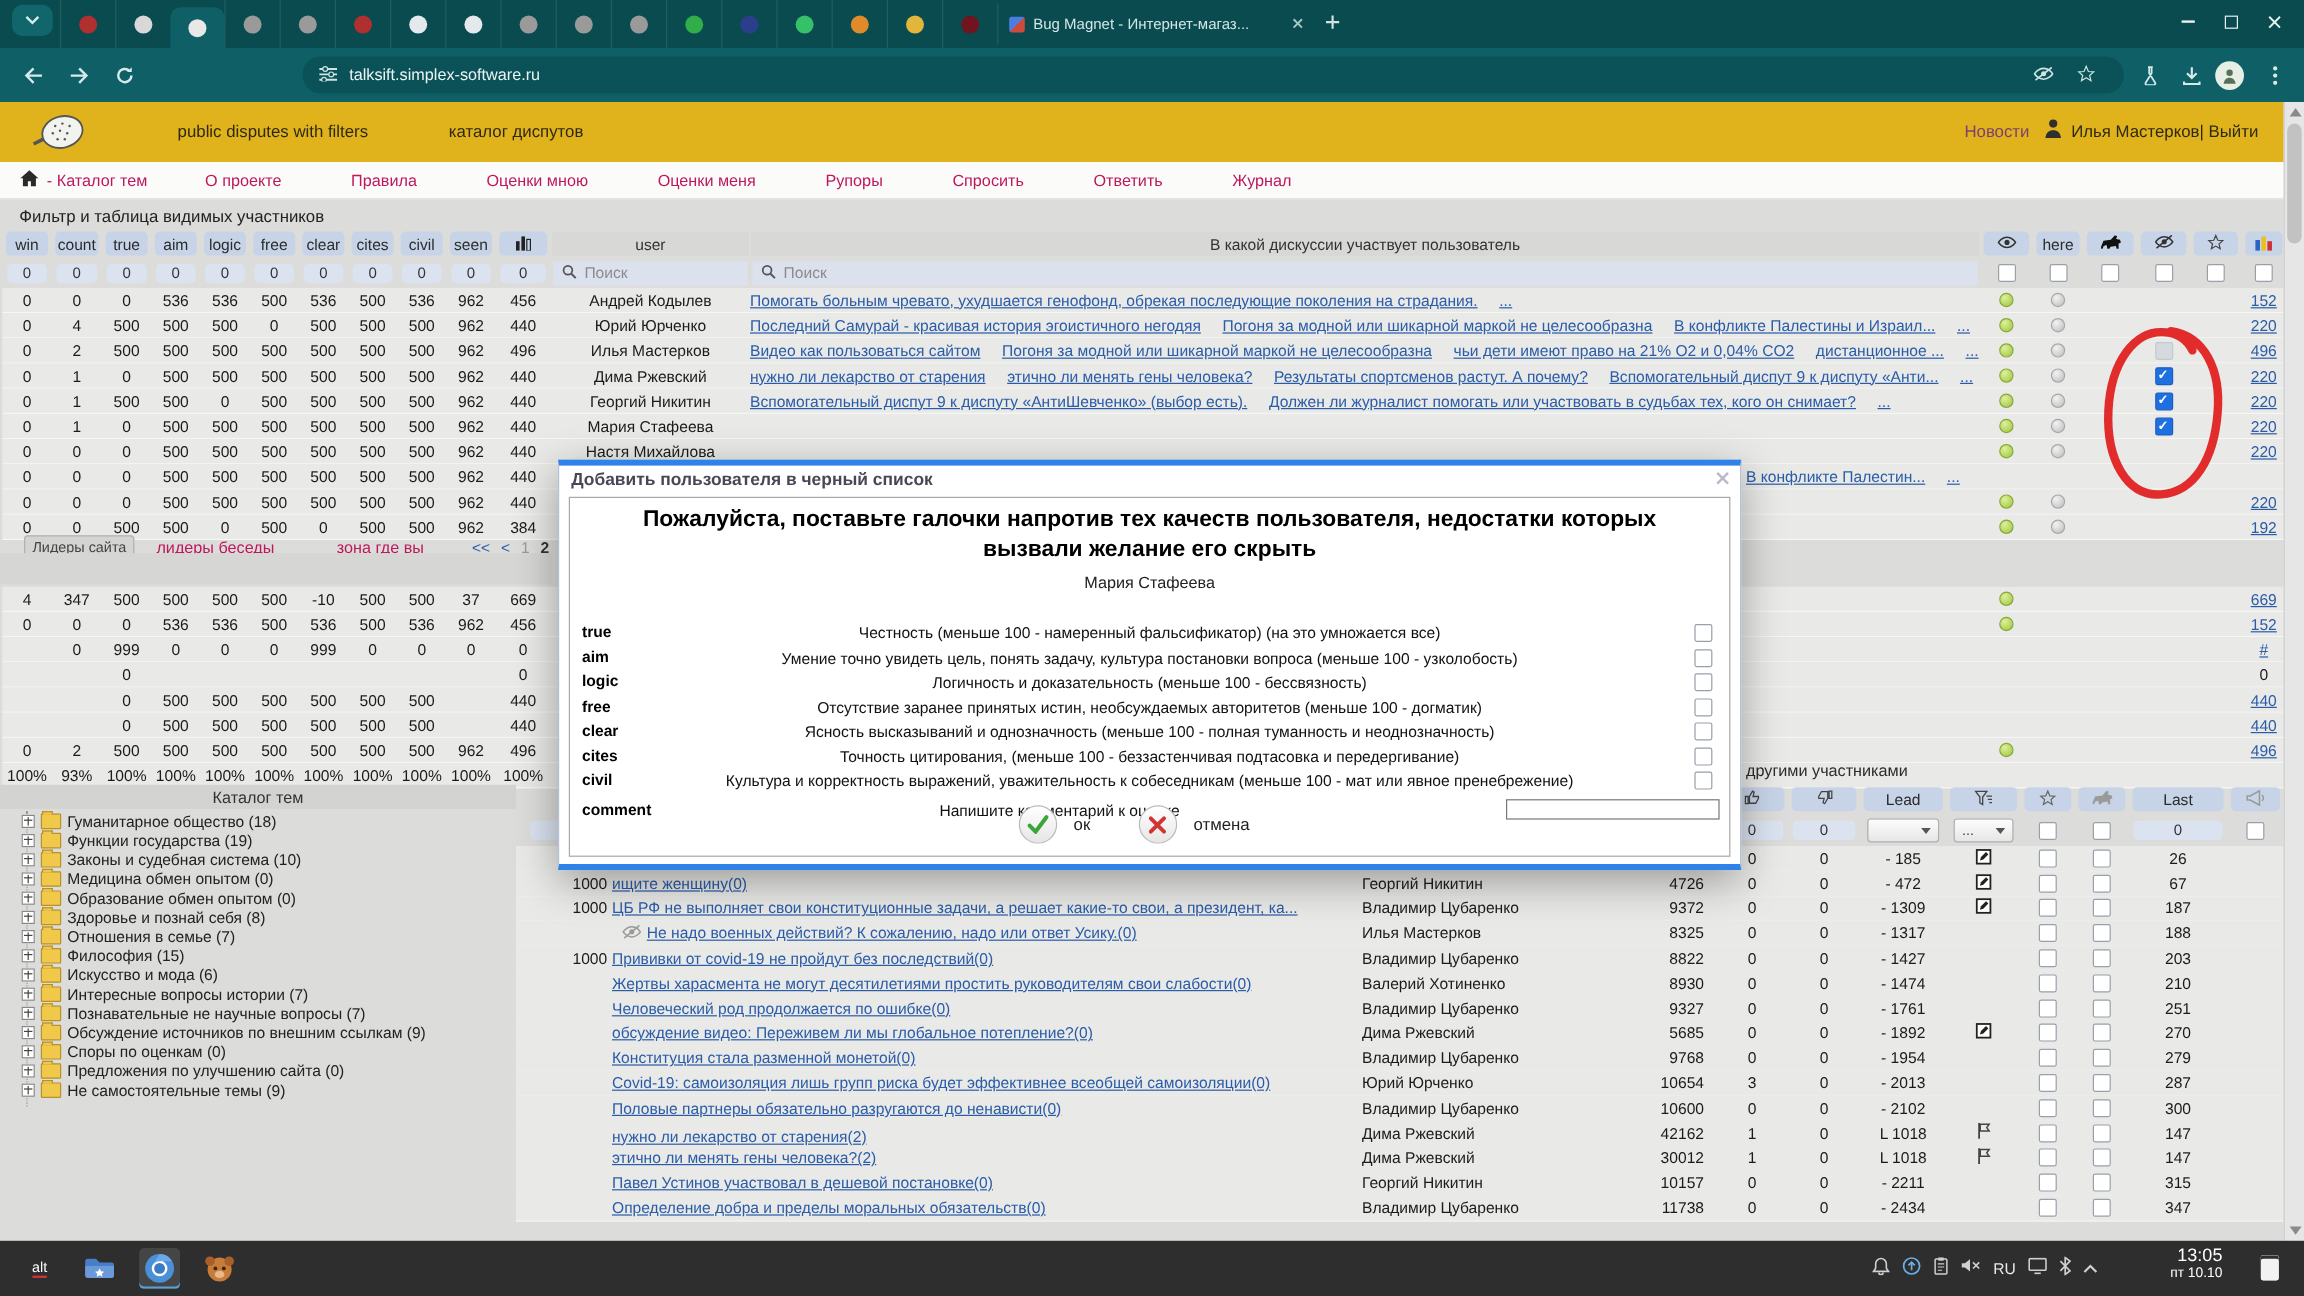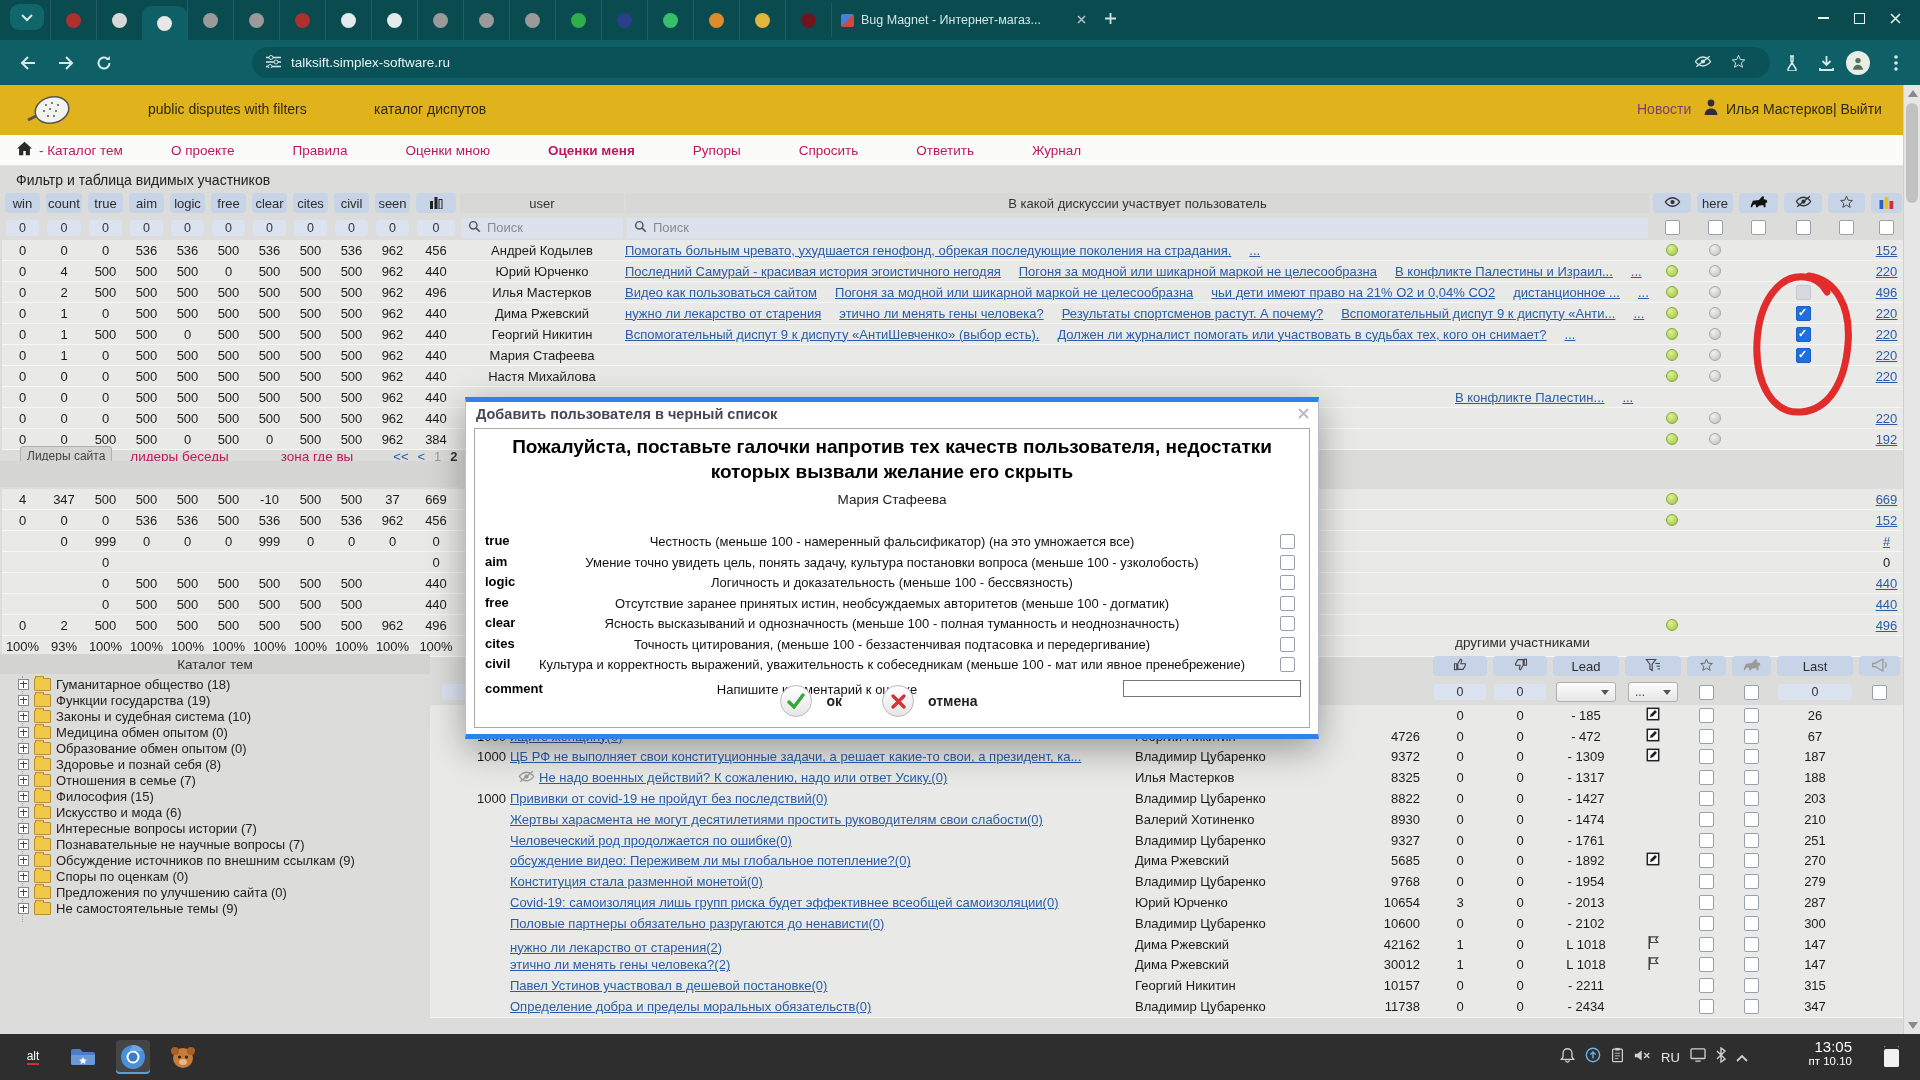--- a/index.html
+++ b/index.html
@@ -66,36 +66,36 @@
   .folder{width:15px;height:11px;background:#f0c84a;border:1px solid #b8902c;border-radius:1px;margin:0 5px;position:relative;flex:none;}
   .folder::before{content:"";position:absolute;left:0;top:-3px;width:7px;height:2px;background:#f0c84a;border:1px solid #b8902c;border-bottom:none;}
   
   .topics{position:absolute;left:430px;top:550px;width:1473px;}
   .tfrag{position:absolute;left:1025px;top:0;font-size:13.5px;color:#2c2c2c;}
   .sel{background:linear-gradient(#fdfdfd,#e6e6e6);border:1px solid #b0b0b0;border-radius:3px;height:18px;display:flex;align-items:center;justify-content:space-between;padding:0 6px;margin:3px 6px;flex:1;font-size:12px;color:#444;}
   .caret{width:0;height:0;border-left:4px solid transparent;border-right:4px solid transparent;border-top:5px solid #555;}
   .tt{justify-content:flex-start;}
   .tt .ulk{font-size:13px;white-space:nowrap;}
   
-  .modal{position:absolute;left:465px;top:312px;width:854px;height:342px;background:#fff;z-index:50;
+  .modal{position:absolute;left:465px;top:298px;width:986px;height:342px;background:#fff;z-index:50;
     border-top:5px solid #2f82e8;border-bottom:5px solid #2f82e8;border-left:1px solid #b4c0d4;border-right:1px solid #b4c0d4;
     box-shadow:0 10px 34px rgba(0,0,0,.35);box-sizing:border-box;}
   .mtitle{height:24px;display:flex;align-items:center;padding:0 10px;font-size:14.5px;font-weight:bold;color:#474757;}
   .minner{position:absolute;left:8px;right:8px;top:26px;bottom:6px;border:1px solid #a8a8a8;}
   .mhead{margin-top:5px;text-align:center;font-weight:bold;font-size:19px;line-height:25px;color:#000;padding:0 30px;}
   .muser{text-align:center;font-size:13.5px;color:#222;margin-top:8px;}
   .mrows{position:absolute;left:0;right:0;top:102px;}
   .mrow{position:relative;height:20.5px;}
   .mlab{position:absolute;left:10px;top:2px;font-weight:bold;font-size:13px;color:#000;}
   .mdesc{position:absolute;left:60px;right:60px;top:3px;text-align:center;font-size:13px;color:#111;}
   .mcb{position:absolute;right:14px;top:3px;}
   .minput{position:absolute;right:8px;top:1px;width:176px;height:15px;border:1px solid #777;background:#fff;}
   .mbtns{position:absolute;left:0;right:0;bottom:10px;display:flex;align-items:center;justify-content:center;gap:14px;}
   .bcirc{width:30px;height:30px;border-radius:50%;background:linear-gradient(#fff,#e6e6e6);border:1px solid #bbb;display:flex;align-items:center;justify-content:center;}
-  .blbl{font-size:14px;color:#222;margin-right:26px;font-weight:bold;}
+  .blbl{font-size:14px;color:#222;margin-right:26px;}
   .mclose{position:absolute;right:8px;top:4px;}
   
   .redann{position:absolute;left:1745px;top:185px;z-index:60;}
   
   .sb{position:absolute;left:1903px;top:0;width:17px;height:949px;background:#e6e6e6;border-left:1px solid #cfcfcf;}
   .sbthumb{position:absolute;left:2px;top:18px;width:12px;height:100px;background:#c2c2c2;border-radius:6px;}
   .sbarr{position:absolute;left:4px;width:0;height:0;border-left:5px solid transparent;border-right:5px solid transparent;}
   .sbup{top:5px;border-bottom:7px solid #8a8a8a;}
   .sbdn{bottom:5px;border-top:7px solid #8a8a8a;}
   
@@ -294,21 +294,21 @@
 
     <div class="navrow">
       <span style="margin:0 6px 0 16px;"><svg width="17" height="15" viewBox="0 0 20 18">
             <path d="M10 1L1 9h2.5v8h5v-5h3v5h5V9H19z" fill="#2a2a2a"></path>
           </svg></span>
       <span class="lk" style="margin-right:48px;">- Каталог тем</span>
       <span id="navitems" style="display:flex;">
           <div class="lk" style="margin-right: 58px;">О проекте</div>
           <div class="lk" style="margin-right: 58px;">Правила</div>
           <div class="lk" style="margin-right: 58px;">Оценки мною</div>
-          <div class="lk" style="margin-right: 58px; font-weight: bold;">Оценки меня</div>
+          <div class="lk" style="margin-right: 58px;">Оценки меня</div>
           <div class="lk" style="margin-right: 58px;">Рупоры</div>
           <div class="lk" style="margin-right: 58px;">Спросить</div>
           <div class="lk" style="margin-right: 58px;">Ответить</div>
           <div class="lk" style="margin-right: 58px;">Журнал</div>
         </span>
     </div>
 
     <div class="sect">Фильтр и таблица видимых участников</div>
 
     <div id="t1" style="position:absolute;left:2px;top:106px;">

